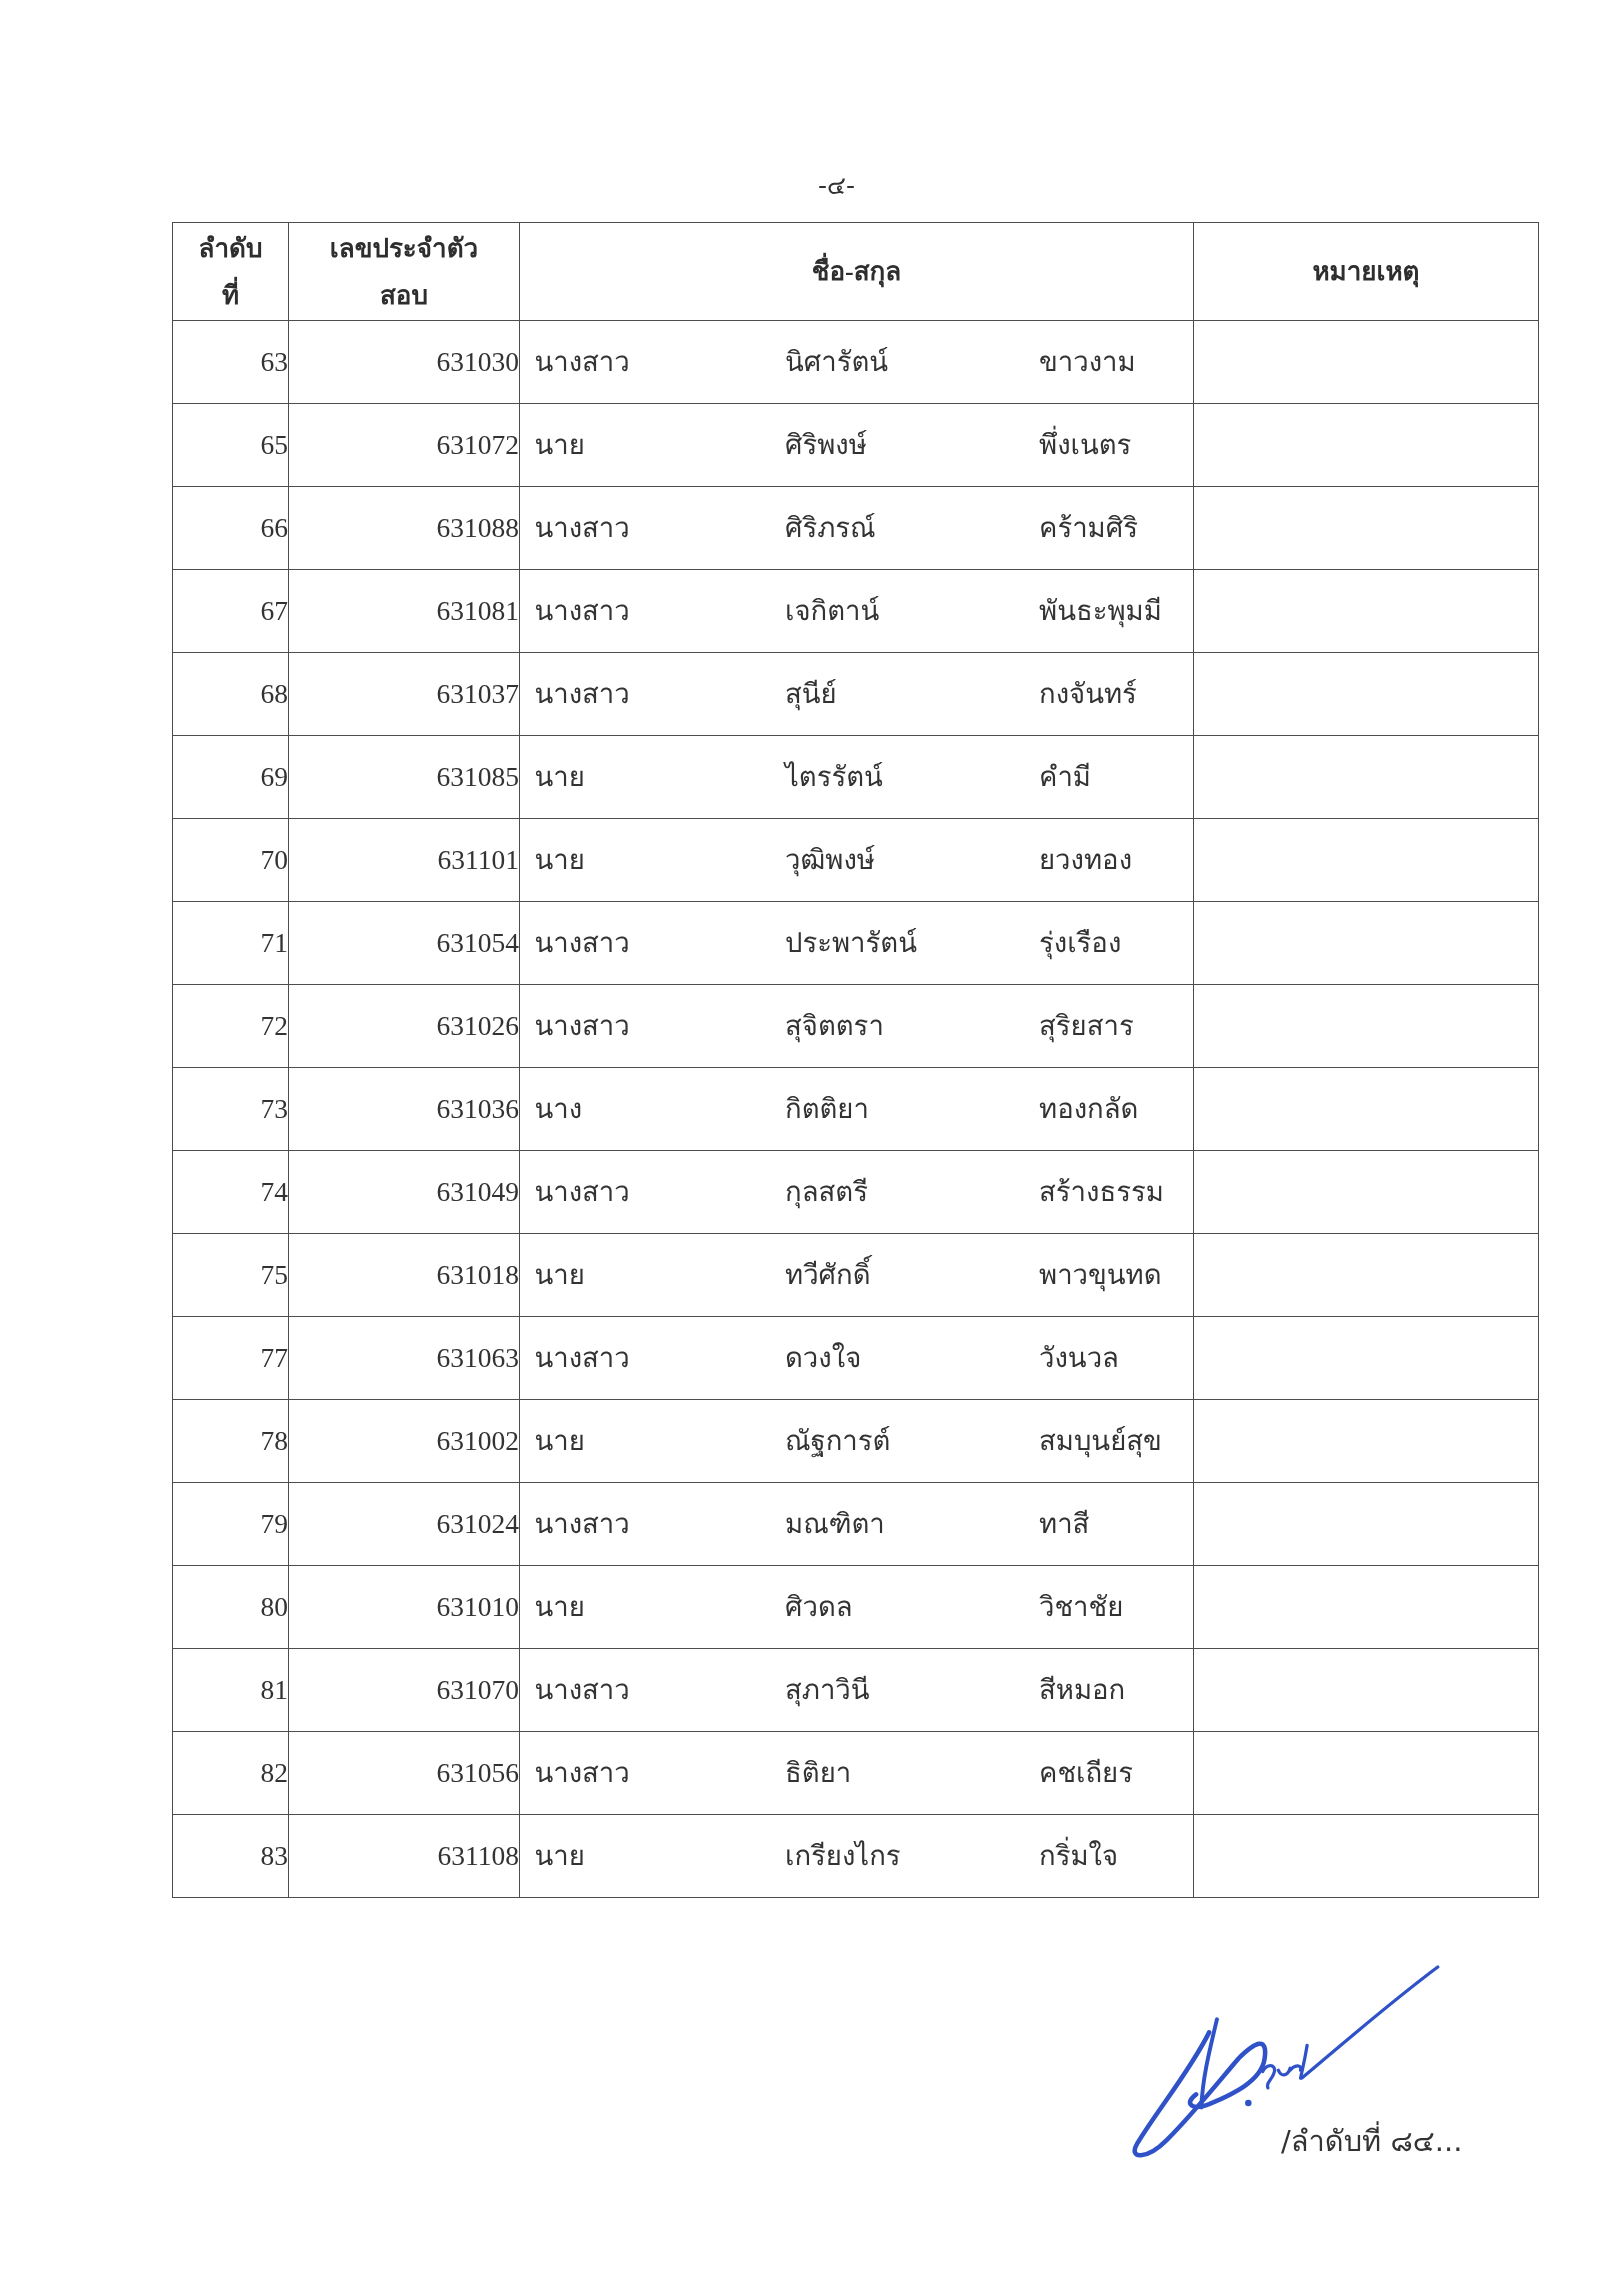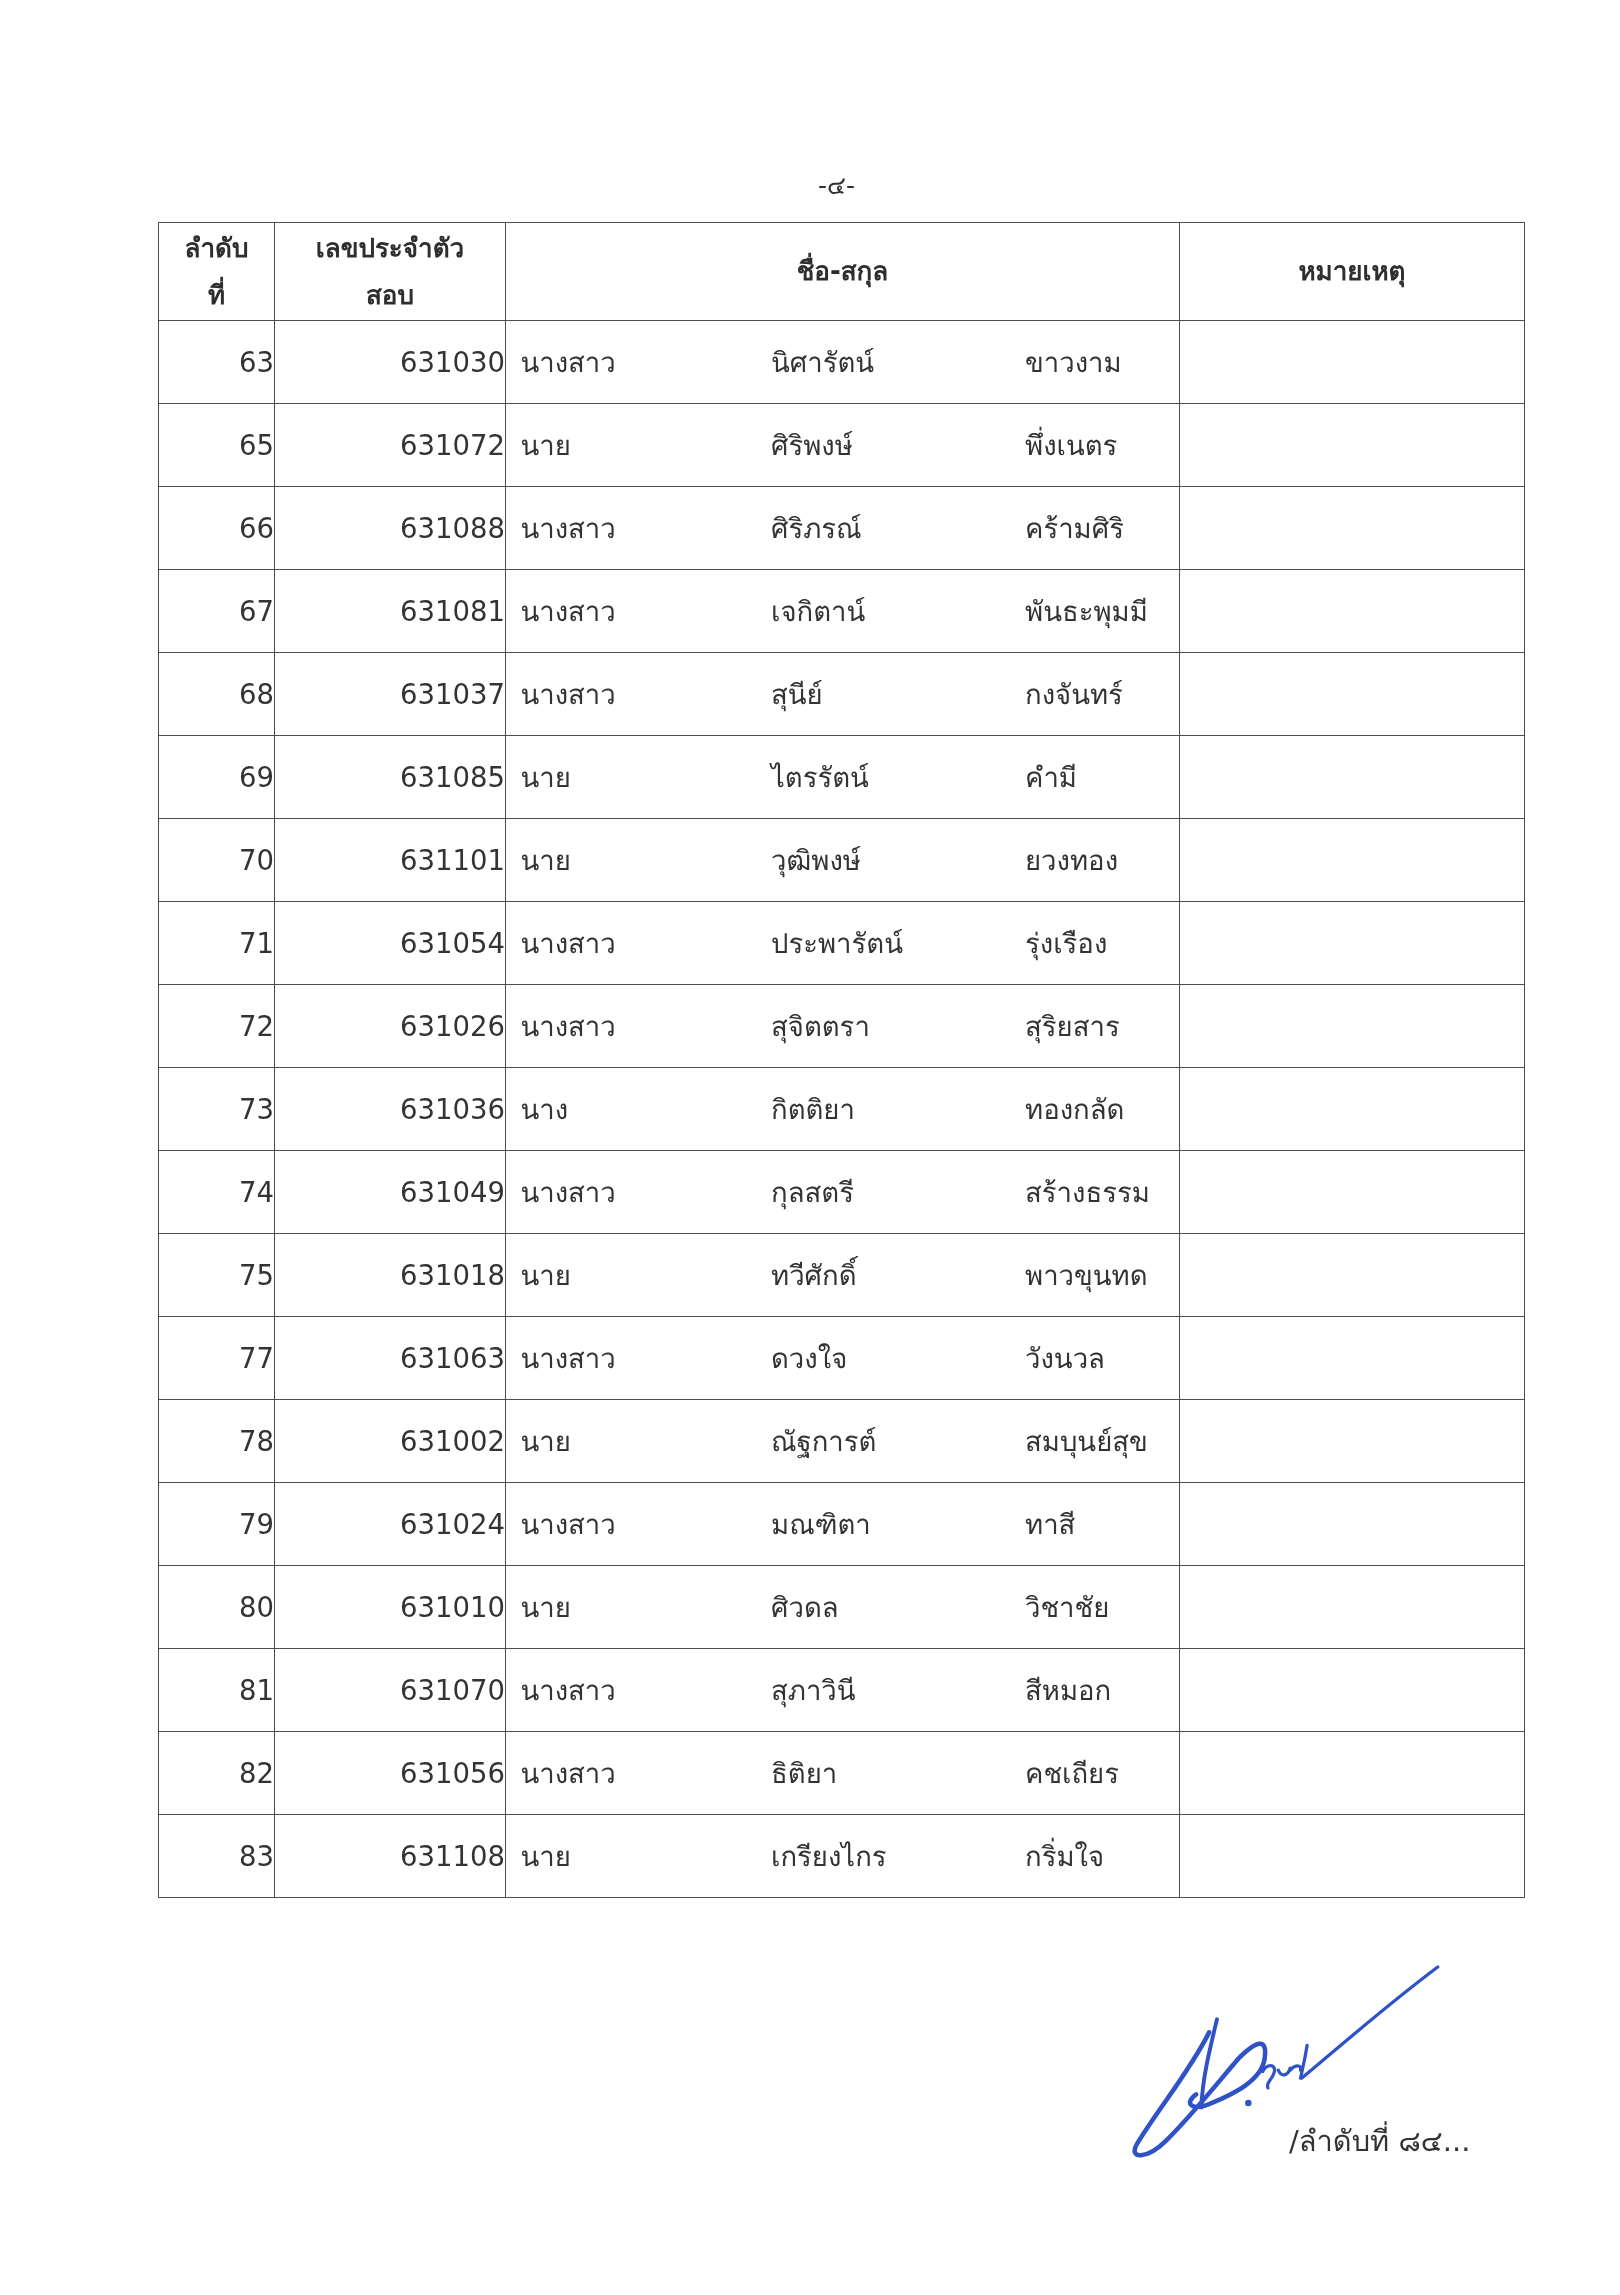--- a/index.html
+++ b/index.html
@@ -21,25 +21,26 @@
       top: 167px;
       width: 131px;
       height: 37px;
       text-align: center;
       font-size: 25px;
       line-height: 37px;
       color: #333;
     }
     table.roster {
       position: absolute;
-      left: 158px;
+      left: 172px;
       top: 222px;
       width: 1365px;
       border-collapse: collapse;
       table-layout: fixed;
+      font-family: Liberation Serif, serif;
     }
     table.roster th,
     table.roster td {
       border: 1.3px solid #4d4d4d;
       padding: 0;
       vertical-align: middle;
     }
     table.roster thead th {
       height: 97px;
       font-weight: bold;
@@ -73,21 +74,20 @@
     .name-cell .first { left: 265px; }
     .name-cell .last { left: 519px; }
     .head-line { display: block; }
     .footer-note {
       position: absolute;
       left: 1281px;
       top: 2118px;
       font-size: 29px;
       color: #333;
       white-space: nowrap;
-      margin-left: 8px;
     }
     .signature {
       position: absolute;
       left: 1111px;
       top: 1954px;
       width: 353px;
       height: 209px;
     }
   </style>
 </head>

